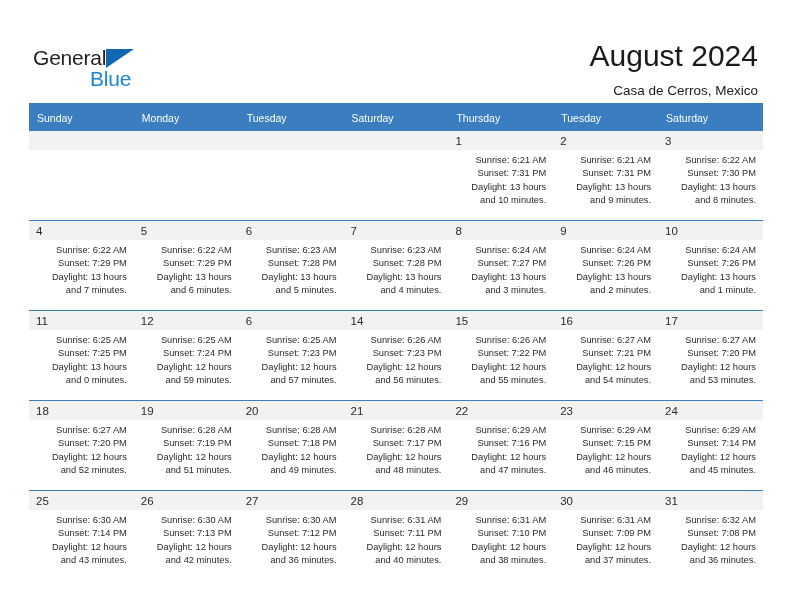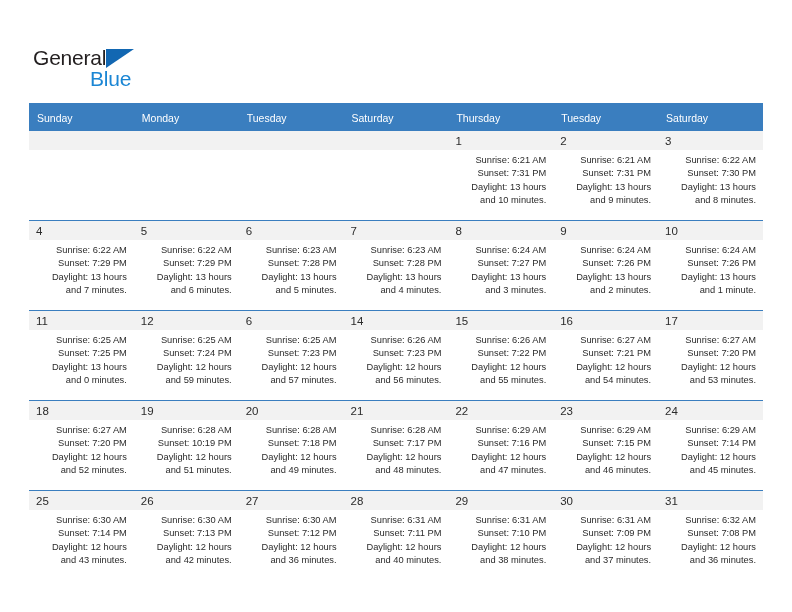--- a/index.html
+++ b/index.html
@@ -156,20 +156,24 @@
 <div class="page">
 
   <div class="header">
 
     <div class="logo">
       <span class="logo-general">General</span>
       <span class="logo-triangle"></span>
       <span class="logo-blue">Blue</span>
     </div>
 
+    <div class="title-block">
+      <div class="cal-title">August 2024</div>
+      <div class="cal-subtitle">Casa de Cerros, Mexico</div>
+    </div>
 
   </div>
 
   <table class="calendar">
     <thead>
       <tr>
         <th>Sunday</th>
         <th>Monday</th>
         <th>Tuesday</th>
         <th>Saturday</th>
@@ -426,21 +430,21 @@
                 <div>Daylight: 12 hours</div>
                 <div>and 52 minutes.</div>
               </div>
             </div>
           </td>
           <td>
             <div class="cell">
               <div class="daynum-band">19</div>
               <div class="cell-body">
                 <div>Sunrise: 6:28 AM</div>
-                <div>Sunset: 10:19 PM</div>
+                <div>Sunset: 7:19 PM</div>
                 <div>Daylight: 12 hours</div>
                 <div>and 51 minutes.</div>
               </div>
             </div>
           </td>
           <td>
             <div class="cell">
               <div class="daynum-band">20</div>
               <div class="cell-body">
                 <div>Sunrise: 6:28 AM</div>

